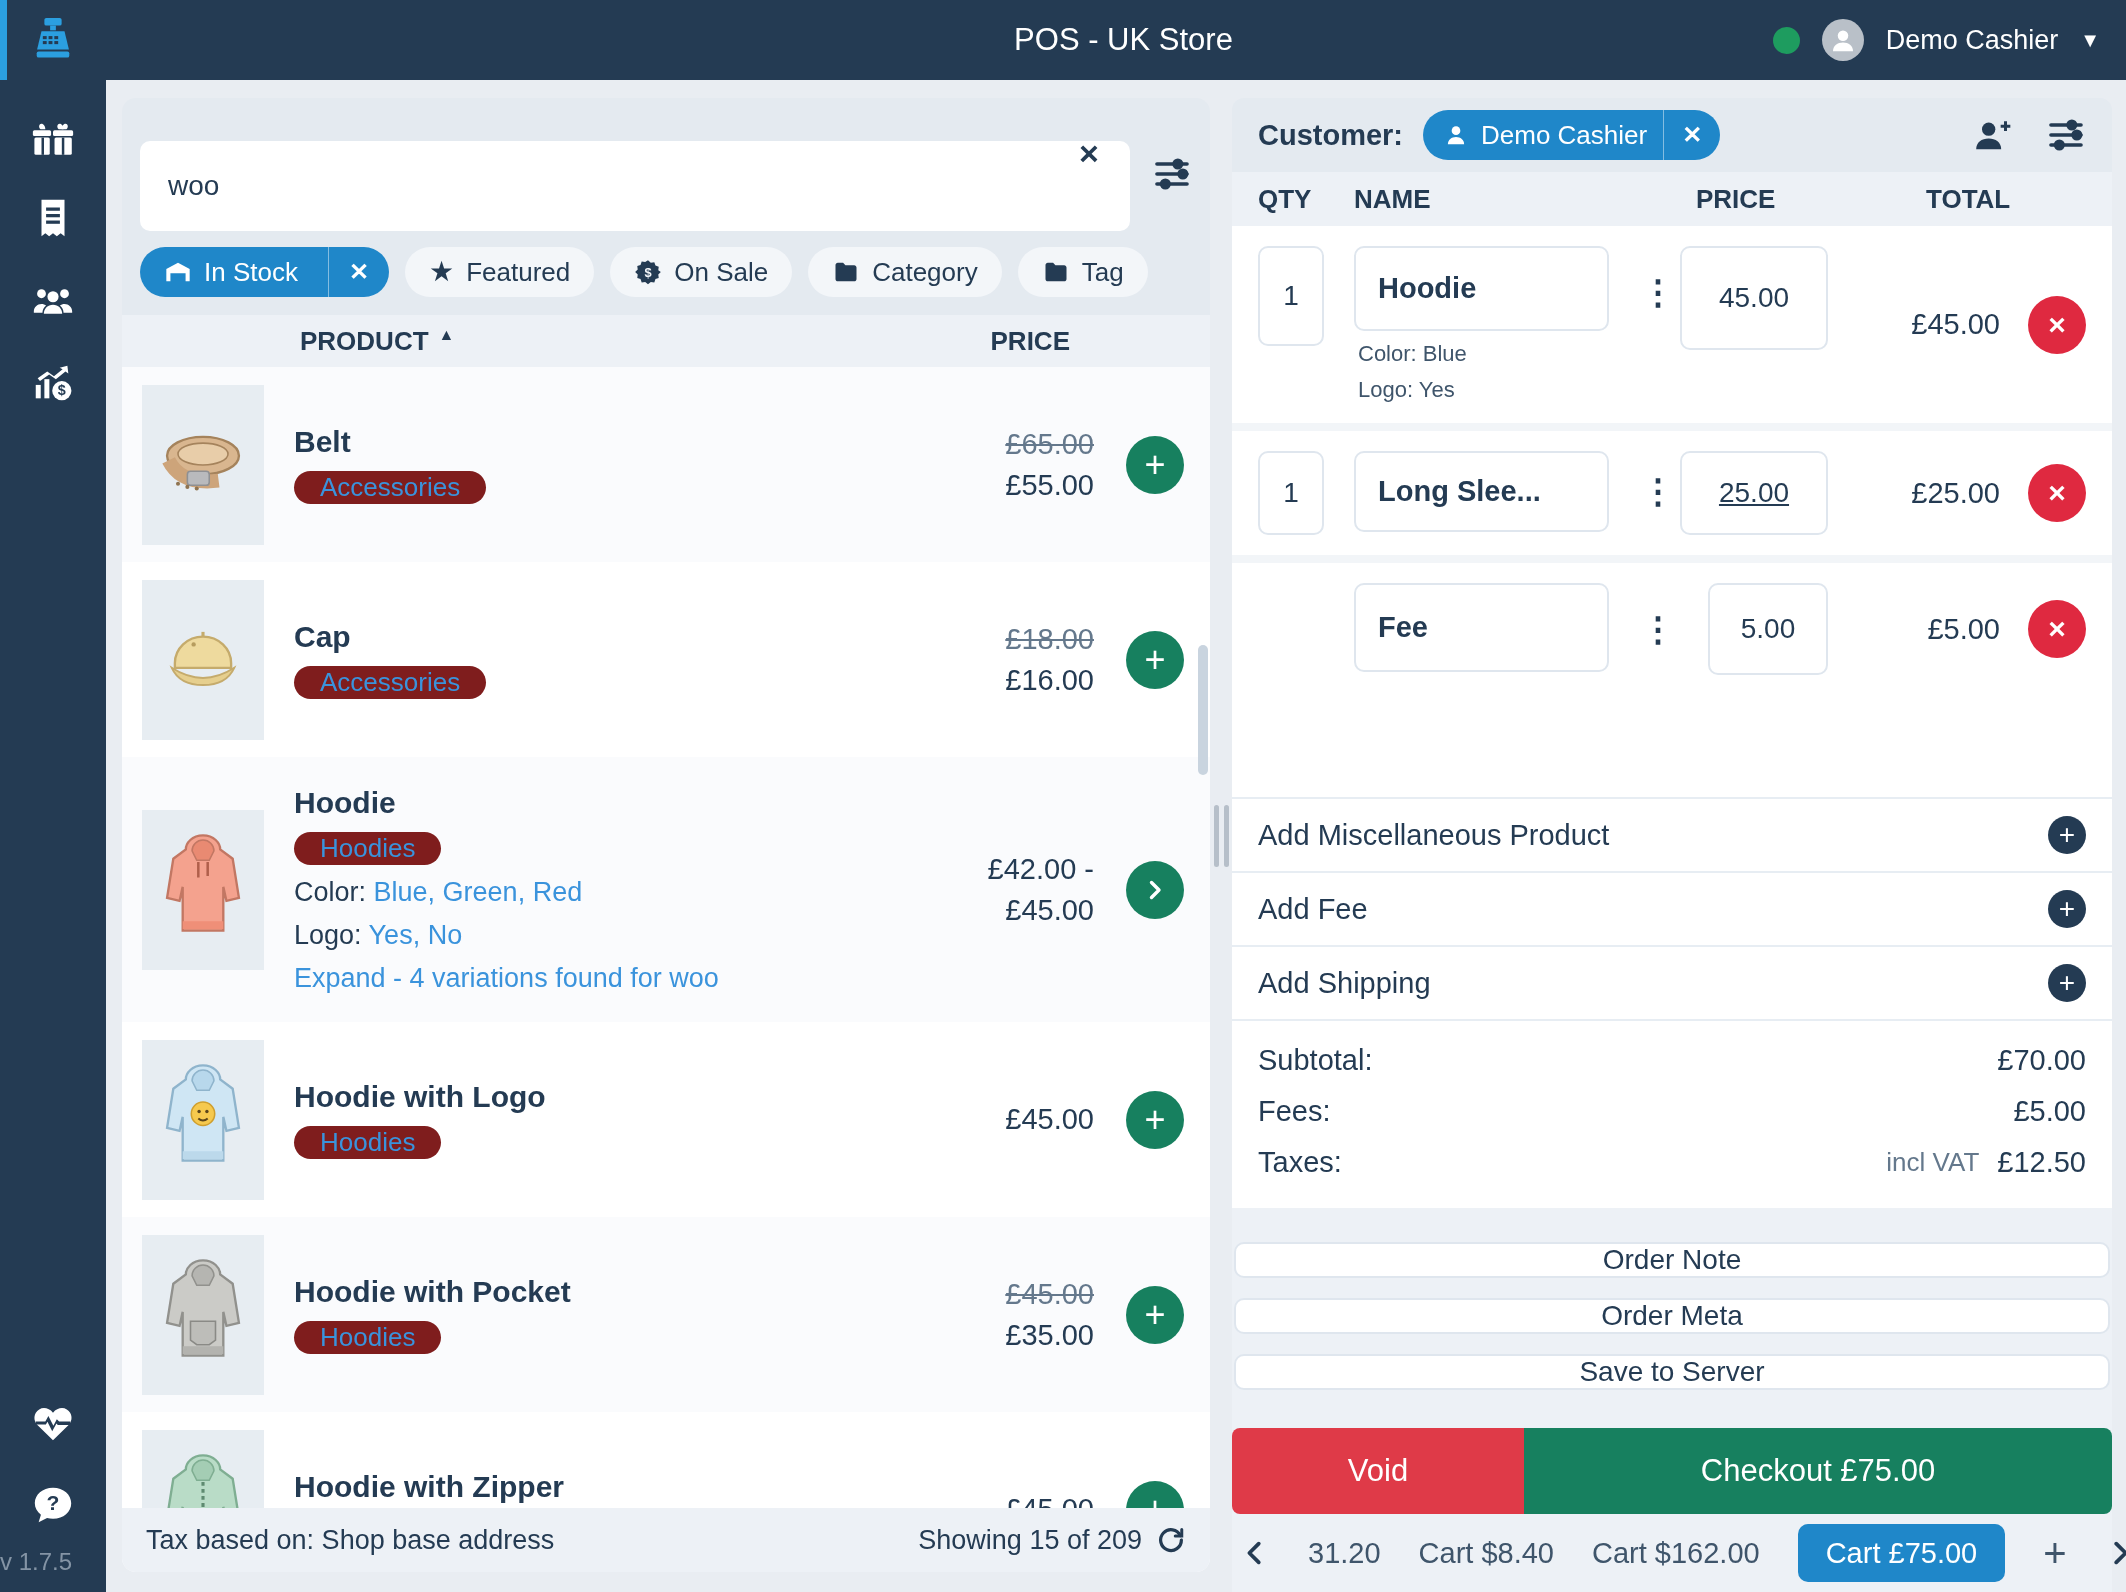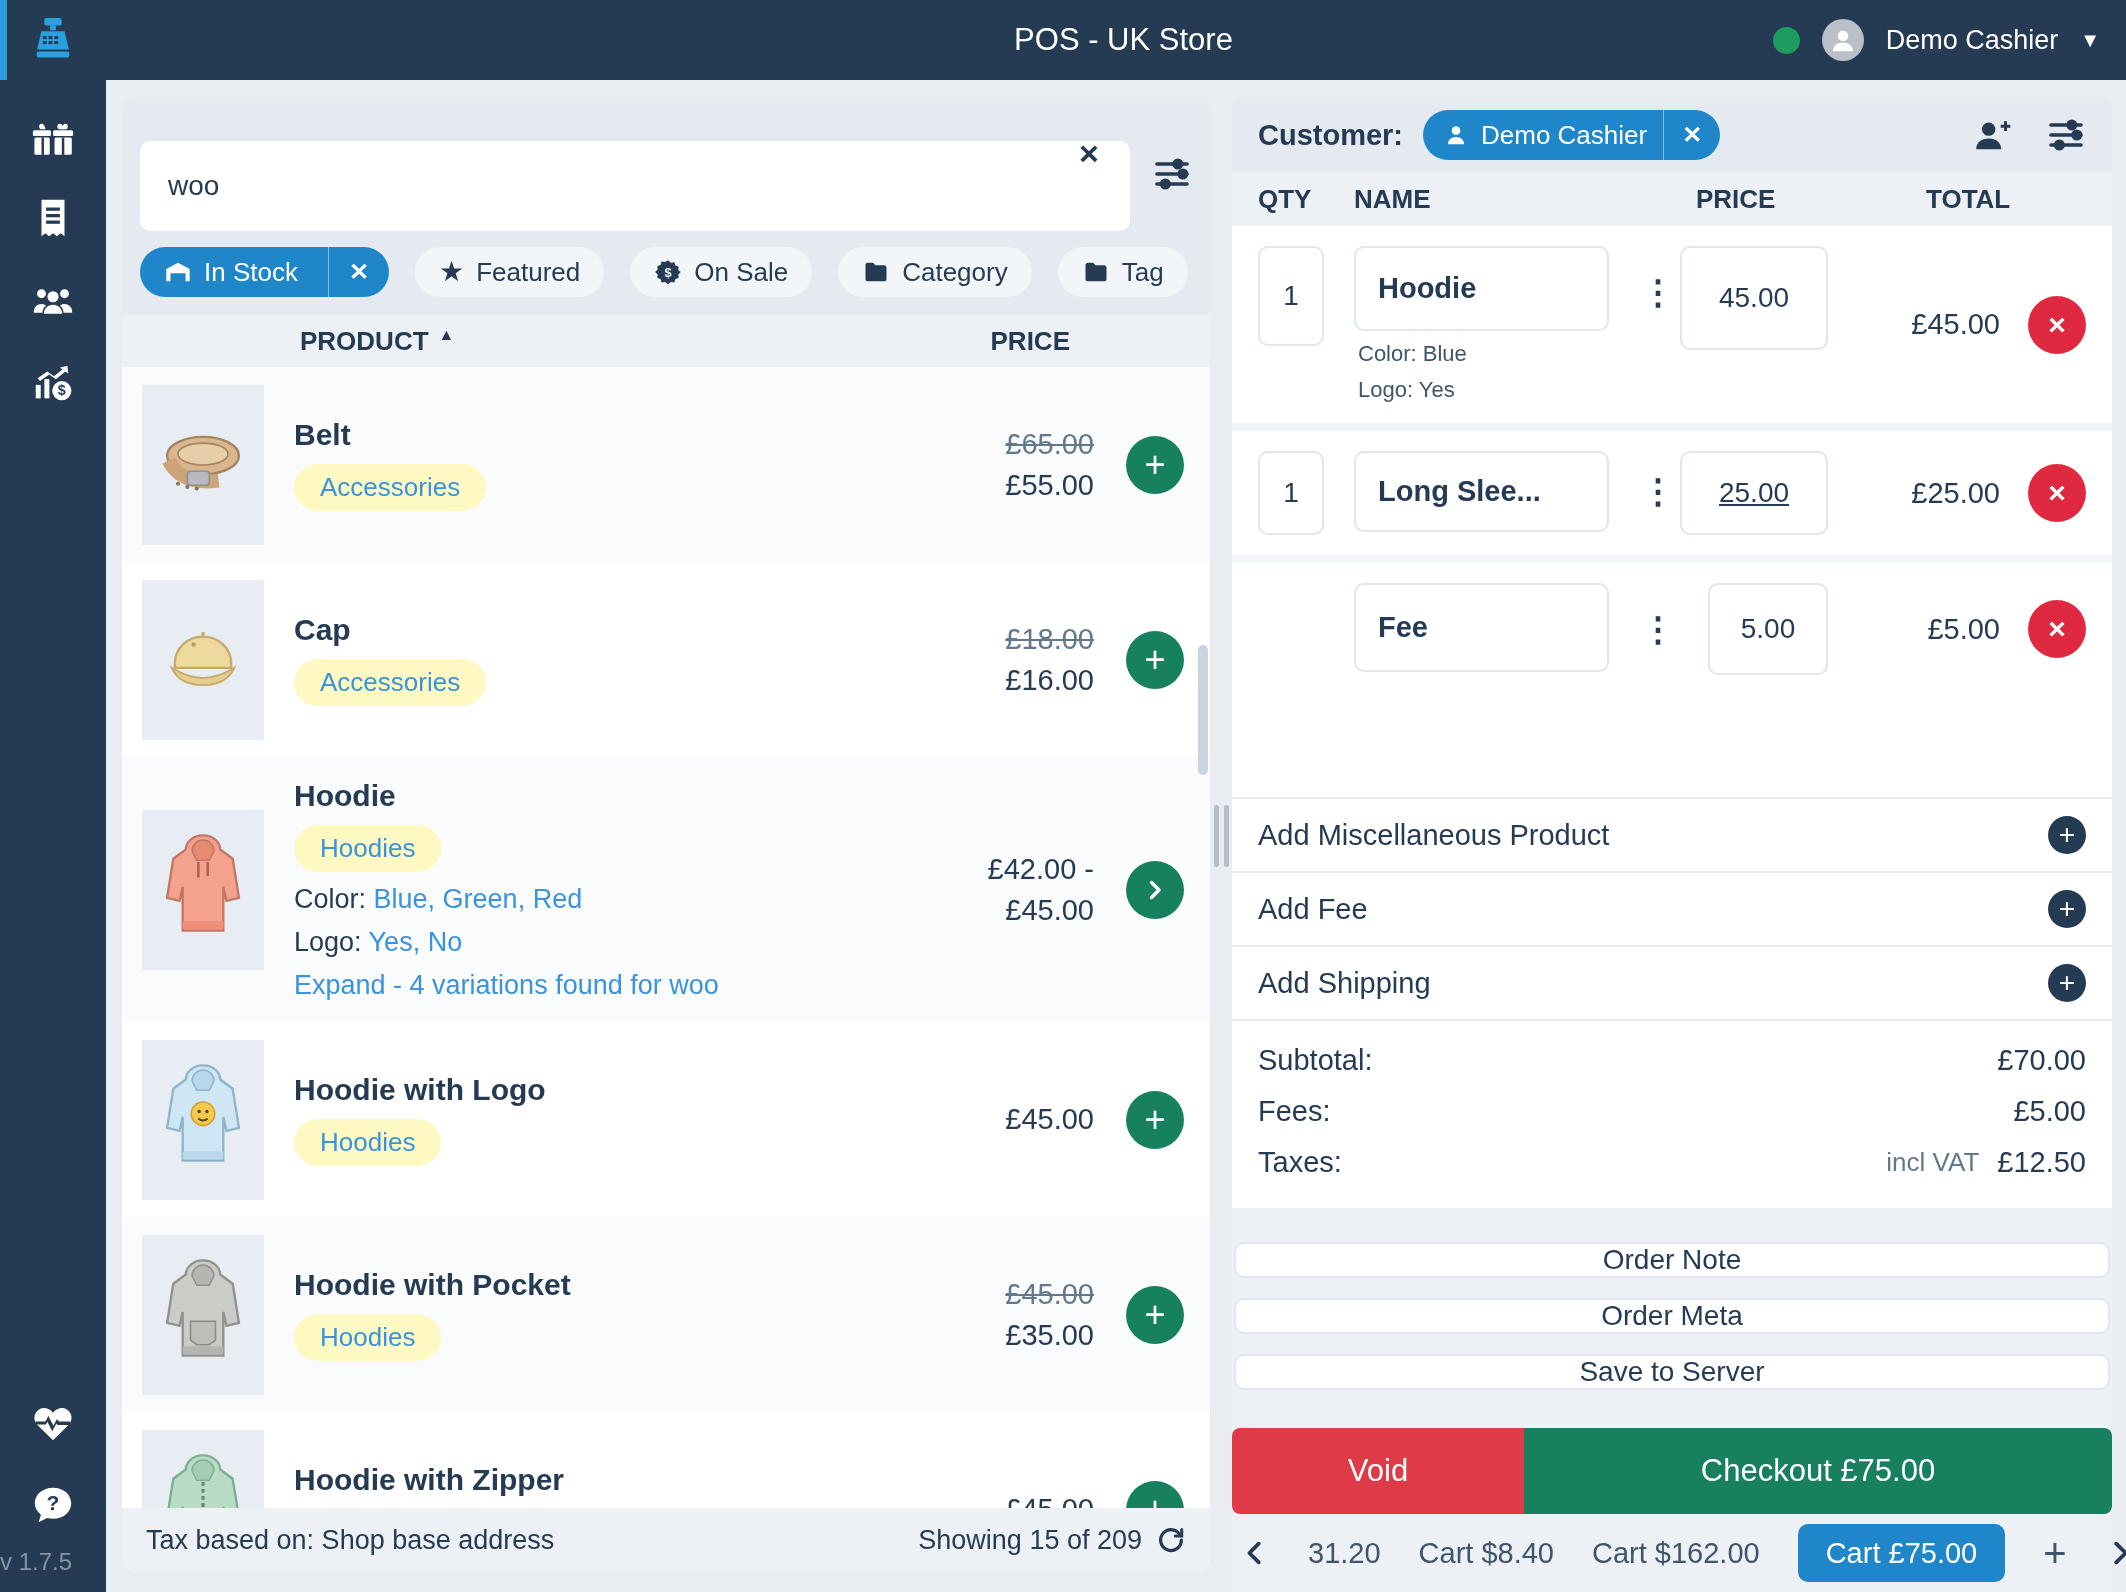--- a/index.html
+++ b/index.html
@@ -31,41 +31,41 @@
   .content { flex:1; display:flex; min-height:0; }
 
   
   .left-card { width:1088px; margin:18px 0 20px 16px; background:#e4eaf0; border-radius:14px; display:flex; flex-direction:column; overflow:hidden; }
   .search-row { display:flex; align-items:center; padding:18px 18px 0 18px; gap:22px; }
   .search-box { flex:1; position:relative; }
   .search-input { width:100%; height:90px; border:none; border-radius:10px; background:#fff; font-size:28px; color:#243b53; padding:0 80px 0 28px; outline:none;margin-top:25px; }
   .search-clear { position:absolute; right:22px; top:18px; width:38px; height:38px; border:none; background:none; color:#243b53; font-size:34px; font-weight:bold; cursor:pointer; line-height:38px; }
   .icon-btn { background:none; border:none; cursor:pointer; color:#243b53; display:flex; align-items:center; }
   .icon-btn svg { width:40px; height:40px; }
-  .chips { display:flex; gap:26px; padding:16px 18px 18px 18px; }
+  .chips { display:flex; gap:16px; padding:16px 18px 18px 18px; }
   .chip { display:flex; align-items:center; gap:12px; height:50px; padding:0 24px; border-radius:25px; background:#f3f6f9; color:#243b53; font-size:26px; cursor:pointer; }
   .chip svg { width:28px; height:28px; }
   .chip .star { font-size:28px; line-height:1; }
   .chip.active { background:#1f87c9; color:#fff; padding:0; }
   .chip.active .chip-main { display:flex; align-items:center; gap:12px; padding:0 18px 0 24px; }
   .chip.active .chip-x { border-left:1px solid rgba(255,255,255,.45); padding:0 20px; font-size:24px; font-weight:bold; align-self:stretch; display:flex; align-items:center; cursor:pointer; }
 
   .list-area { flex:1; background:#fff; display:flex; flex-direction:column; min-height:0; position:relative; }
   .list-header { height:52px; background:#edf1f6; display:flex; align-items:center; font-size:26px; font-weight:bold; color:#243b53; flex-shrink:0; }
   .col-product { padding-left:178px; display:flex; align-items:center; gap:10px; }
   .sort-tri { font-size:16px; position:relative; top:-6px; }
   .col-price { margin-left:auto; padding-right:140px; }
   .rows { flex:1; overflow:hidden; }
   .prow { display:flex; align-items:center; padding:16px 26px 16px 20px; min-height:195px; }
   .prow.alt { background:#fafbfd; }
   .pimg { width:122px; height:160px; background:#e7edf2; display:flex; align-items:center; justify-content:center; flex-shrink:0; }
   .pimg svg { width:100px; height:130px; }
   .pinfo { flex:1; padding-left:30px; display:flex; flex-direction:column; align-items:flex-start; gap:12px; }
   .pname { font-size:30px; font-weight:bold; color:#243b53; }
-  .pcat { background:#fef9c3; color:#3a93dc; font-size:26px; padding:8px 26px; border-radius:24px; }
+  .pcat { background:#7f1d1d; color:#3a93dc; font-size:26px; padding:1px 26px; border-radius:24px; }
   .pmeta { font-size:27px; color:#243b53; }
   .pmeta .lnk { color:#3a93dc; }
   .pexpand { font-size:27px; color:#3a93dc; cursor:pointer; }
   .pprices { width:200px; text-align:right; font-size:29px; color:#243b53; display:flex; flex-direction:column; gap:8px; flex-shrink:0; }
   .pold { color:#64788c; text-decoration:line-through; }
   .paddwrap { width:90px; display:flex; justify-content:flex-end; flex-shrink:0; }
   .pbtn { width:58px; height:58px; border-radius:50%; border:none; background:#17805f; color:#fff; font-size:36px; cursor:pointer; display:flex; align-items:center; justify-content:center; line-height:1; }
   .pbtn svg { width:24px; height:24px; }
   .list-footer { height:64px; background:#edf1f6; display:flex; align-items:center; font-size:27px; color:#243b53; padding:0 24px; flex-shrink:0; }
   .lf-right { margin-left:auto; display:flex; align-items:center; gap:14px; }

